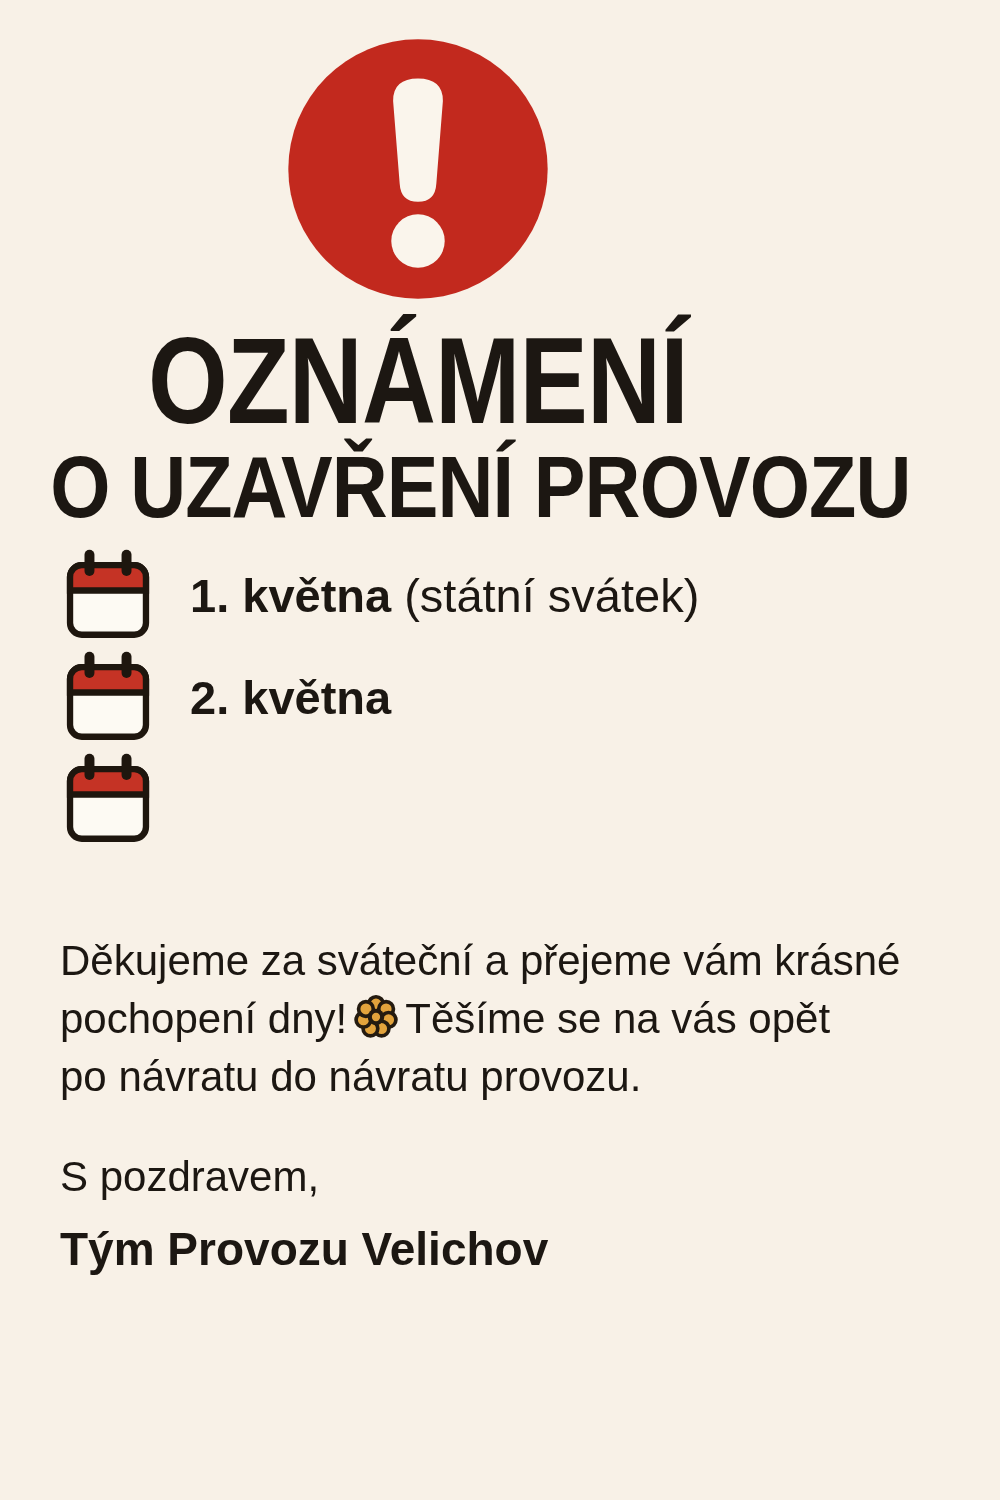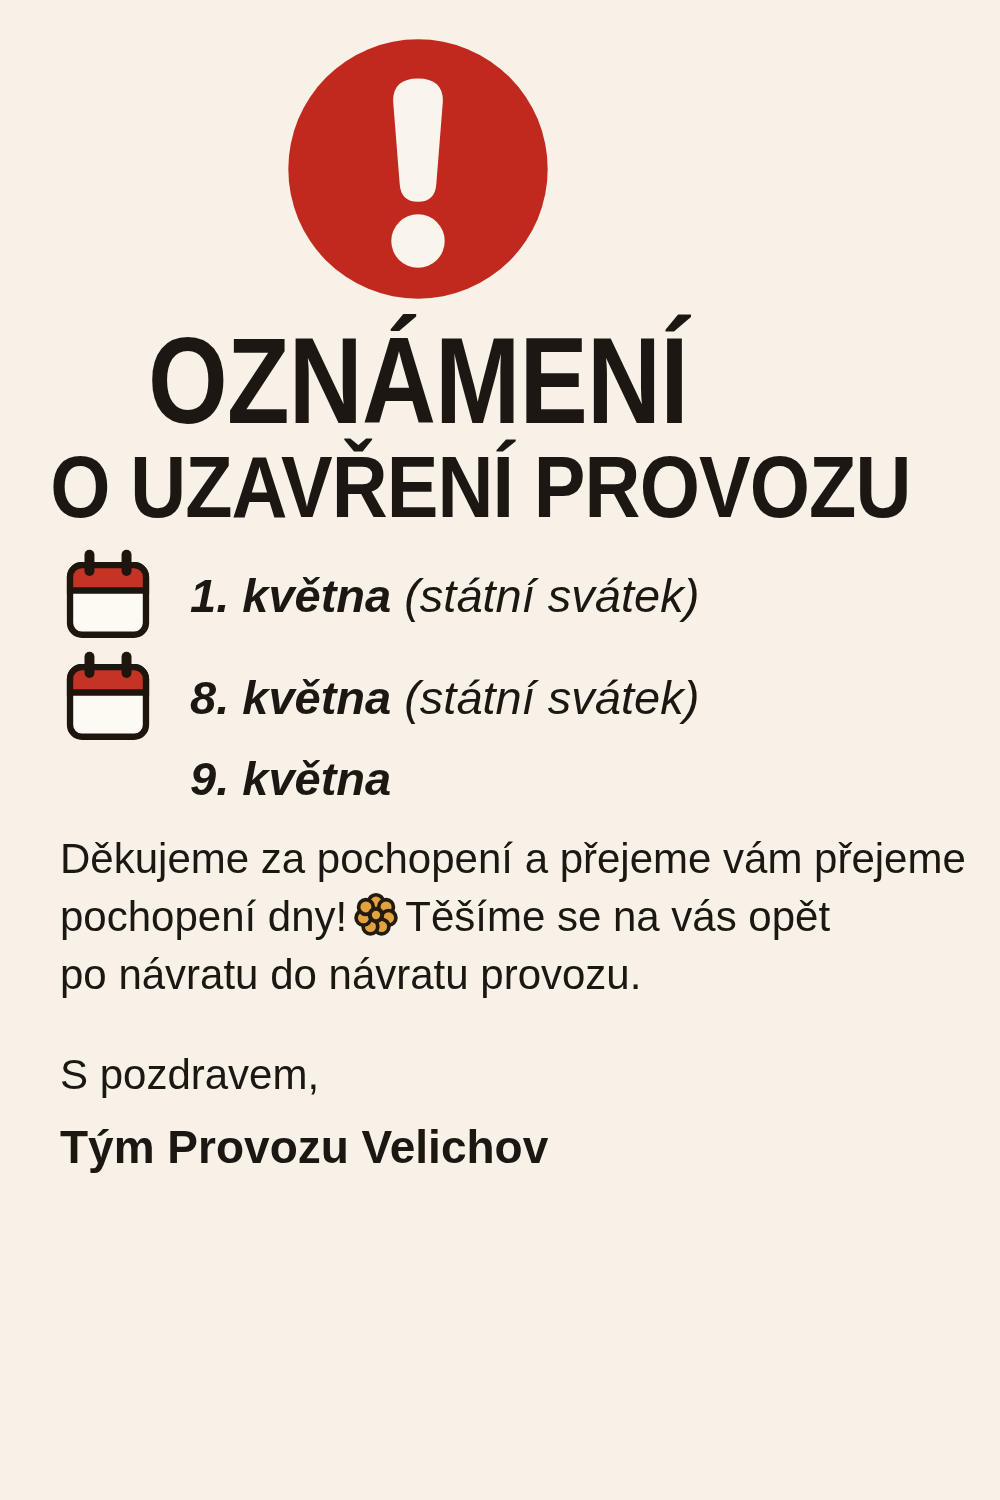--- a/index.html
+++ b/index.html
@@ -32,21 +32,21 @@
   }
 
   .content { padding: 0 60px; }
 
   
   .intro { margin-top: 34px; font-size: 42px; line-height: 1.38; }
   .intro .line { display: block; white-space: nowrap; }
   .salutation { font-weight: 700; }
 
   
-  .date-list { margin-top: 18px; font-style: italic; }
+  .date-list { margin-top: 18px; }
   .date-row { display: flex; align-items: center; height: 94px; margin-bottom: 8px; }
   .date-row.no-icon { height: 52px; margin-top: 6px; }
   .icon-cell { width: 96px; height: 94px; flex: 0 0 auto; margin-right: 34px; }
   .icon-cell svg { width: 96px; height: 94px; display: block; }
   .date-text { font-size: 47px; white-space: nowrap; }
   .date-strong { font-weight: 700; }
   .date-note { font-weight: 400; margin-left: 13px; }
 
   
   .closing { margin-top: 26px; font-size: 42px; line-height: 1.38; }
@@ -88,46 +88,53 @@
             <path d="M8 47 V32 A13 13 0 0 1 21 19 H79 A13 13 0 0 1 92 32 V47 Z" fill="#c53325" stroke="#1e160e" stroke-width="7"></path>
             <rect x="24" y="2" width="11" height="29" rx="5.5" fill="#1e160e"></rect>
             <rect x="65" y="2" width="11" height="29" rx="5.5" fill="#1e160e"></rect>
           </svg>
         </div>
         <div class="date-text">
           <span class="date-strong">1. května</span><span class="date-note">(státní svátek)</span>
         </div>
       </div>
 
+      <div class="date-row">
+        <div class="icon-cell">
+          <svg viewBox="0 0 100 104" aria-hidden="true">
+            <rect x="8" y="19" width="84" height="77" rx="13" fill="#fdfaf3" stroke="#1e160e" stroke-width="7"></rect>
+            <path d="M8 47 V32 A13 13 0 0 1 21 19 H79 A13 13 0 0 1 92 32 V47 Z" fill="#c53325" stroke="#1e160e" stroke-width="7"></path>
+            <rect x="24" y="2" width="11" height="29" rx="5.5" fill="#1e160e"></rect>
+            <rect x="65" y="2" width="11" height="29" rx="5.5" fill="#1e160e"></rect>
+          </svg>
+        </div>
+        <div class="date-text">
+          <span class="date-strong">2. května</span><span class="date-note"></span>
+        </div>
+      </div>
 
       <div class="date-row">
         <div class="icon-cell">
           <svg viewBox="0 0 100 104" aria-hidden="true">
             <rect x="8" y="19" width="84" height="77" rx="13" fill="#fdfaf3" stroke="#1e160e" stroke-width="7"></rect>
             <path d="M8 47 V32 A13 13 0 0 1 21 19 H79 A13 13 0 0 1 92 32 V47 Z" fill="#c53325" stroke="#1e160e" stroke-width="7"></path>
             <rect x="24" y="2" width="11" height="29" rx="5.5" fill="#1e160e"></rect>
             <rect x="65" y="2" width="11" height="29" rx="5.5" fill="#1e160e"></rect>
           </svg>
         </div>
-        <div class="date-text">
-          <span class="date-strong">8. května</span><span class="date-note">(státní svátek)</span>
-        </div>
       </div>
 
       <div class="date-row no-icon">
         <div class="icon-cell"></div>
-        <div class="date-text">
-          <span class="date-strong">9. května</span><span class="date-note"></span>
-        </div>
       </div>
 
     </div>
 
     <p class="closing">
-      <span class="line">Děkujeme za pochopení a přejeme vám přejeme</span>
+      <span class="line">Děkujeme za sváteční a přejeme vám krásné</span>
       <span class="line"><span>pochopení dny!</span><span class="flower"><svg viewBox="0 0 100 100" aria-hidden="true">
           <g fill="#e2a33c" stroke="#241b10" stroke-width="8">
             <circle cx="50" cy="22" r="16"></circle>
             <circle cx="71.9" cy="32.5" r="16"></circle>
             <circle cx="77.3" cy="56.2" r="16"></circle>
             <circle cx="62.1" cy="75.2" r="16"></circle>
             <circle cx="37.9" cy="75.2" r="16"></circle>
             <circle cx="22.7" cy="56.2" r="16"></circle>
             <circle cx="28.1" cy="32.5" r="16"></circle>
           </g>

